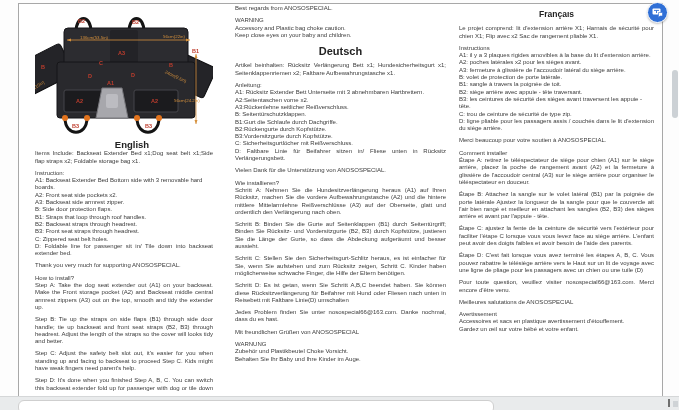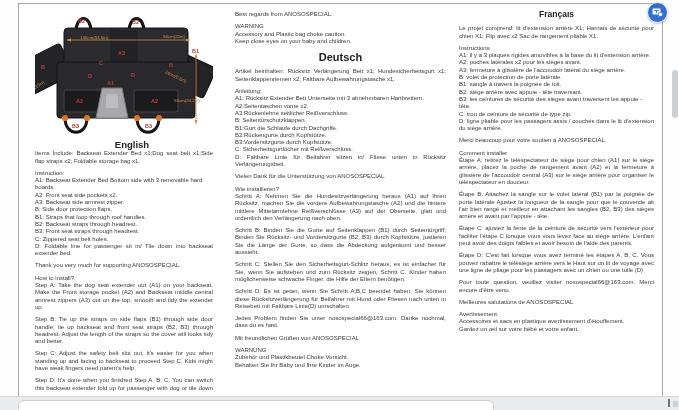--- a/index.html
+++ b/index.html
@@ -8,21 +8,21 @@
     background:#fdfdfd;
     font-family:"Liberation Sans","DejaVu Sans",sans-serif;
     -webkit-font-smoothing:antialiased;
   }
   .doc-page{
     position:absolute;left:18px;top:3px;width:643px;height:393px;
     background:#ffffff;border:1px solid #a8a8a8;overflow:hidden;
   }
   .col{position:absolute;top:0;color:#3b3b3b;font-size:6px;line-height:7.3px;overflow:hidden;}
   .col1{left:16px;top:6px;width:178px;height:382px;}
-  .col2{left:216px;top:7px;width:211px;height:380px;}
+  .col2{left:216px;top:1px;width:211px;height:380px;}
   .col3{left:440px;top:7px;width:195px;height:380px;}
   .col p{margin:0;}
   .para{margin-bottom:5px !important;}
   .just{text-align:justify;}
   h2{margin:0;color:#222;text-align:center;}
   .h-en{font-size:9.5px;margin:3px 0 2px 16px;}
   .h-de{font-size:11px;margin:9px 0 7px 0;}
   .h-fr{font-size:8.5px;margin:0 0 7px 0;}
   
   .diagram{position:relative;width:178px;height:128px;margin-bottom:1px;}

